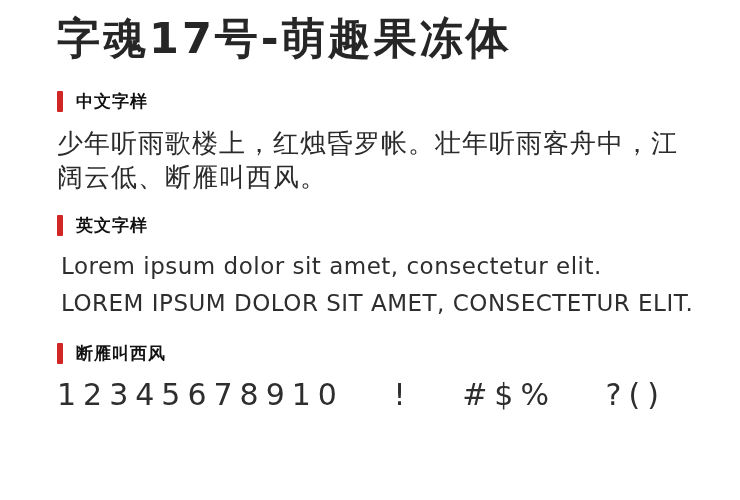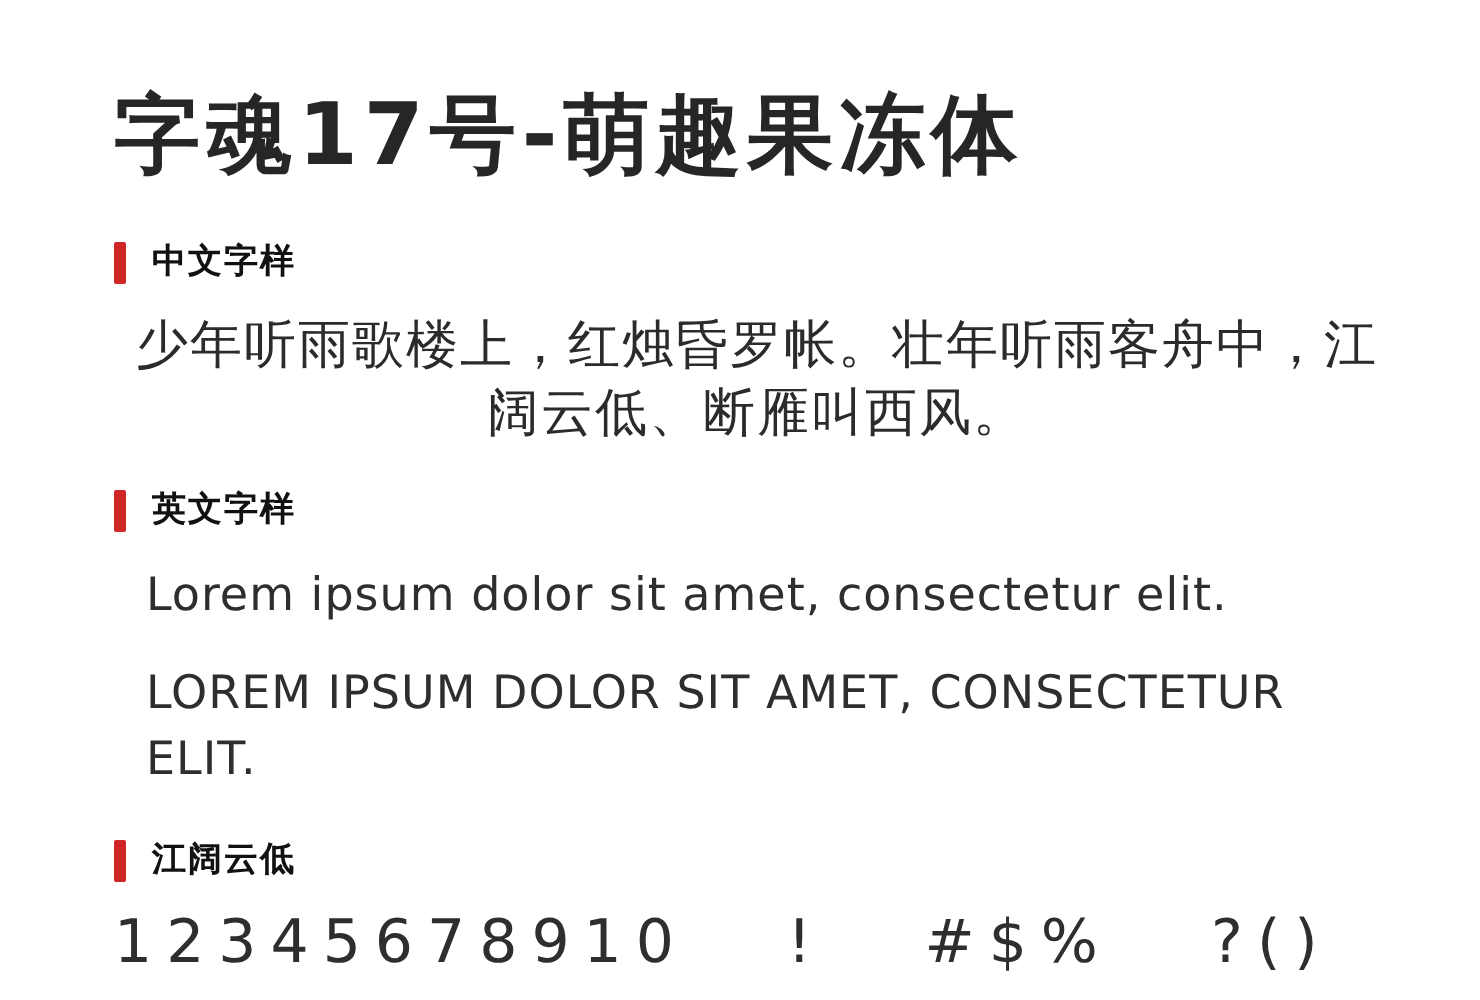--- a/index.html
+++ b/index.html
@@ -7,38 +7,38 @@
     padding: 0;
     background: #ffffff;
     font-family: "DejaVu Sans", "Liberation Sans", sans-serif;
   }
   .page {
     position: relative;
     width: 740px;
     height: 500px;
     background: #ffffff;
     box-sizing: border-box;
-    padding: 42px 40px 0 57px;
+    padding: 12px 40px 0 57px;
     overflow: hidden;
   }
   .font-title {
     margin: 0 0 26px 0;
     font-size: 43px;
     line-height: 52px;
     font-weight: bold;
     letter-spacing: 3px;
     color: #262626;
     font-family: "DejaVu Sans", "Liberation Sans", sans-serif;
   }
   .section {
     margin: 0;
   }
   .section-header {
     display: flex;
-    align-items: flex-end;
+    align-items: center;
     height: 22px;
     margin: 0 0 14px 0;
   }
   .red-bar {
     display: inline-block;
     width: 6px;
     height: 21px;
     background: #d02626;
     margin-right: 13px;
     border-radius: 1px;
@@ -48,27 +48,26 @@
     font-weight: 600;
     color: #111111;
     letter-spacing: 1px;
   }
   .sample-zh p {
     margin: 0;
     font-size: 26px;
     line-height: 34px;
     color: #2b2b2b;
     letter-spacing: 1px;
-    text-align: center;
   }
   .sample-zh {
     margin-bottom: 20px;
   }
   .sample-en p {
-    margin: 16px;
+    margin: 4px;
     font-size: 23px;
     line-height: 33px;
     color: #2e2e2e;
     letter-spacing: 0.5px;
   }
   .sample-en {
     margin-bottom: 22px;
   }
   .sample-num p {
     margin: 0;
@@ -103,20 +102,20 @@
     </div>
     <div class="sample-en">
       <p>Lorem ipsum dolor sit amet, consectetur elit.</p>
       <p>LOREM IPSUM DOLOR SIT AMET, CONSECTETUR ELIT.</p>
     </div>
   </div>
 
   <div class="section">
     <div class="section-header">
       <span class="red-bar"></span>
-      <span class="section-label">江阔云低</span>
+      <span class="section-label">断雁叫西风</span>
     </div>
     <div class="sample-num">
       <p>12345678910   !   #$%   ?()</p>
     </div>
   </div>
 
 </div>
 
 </body></html>

